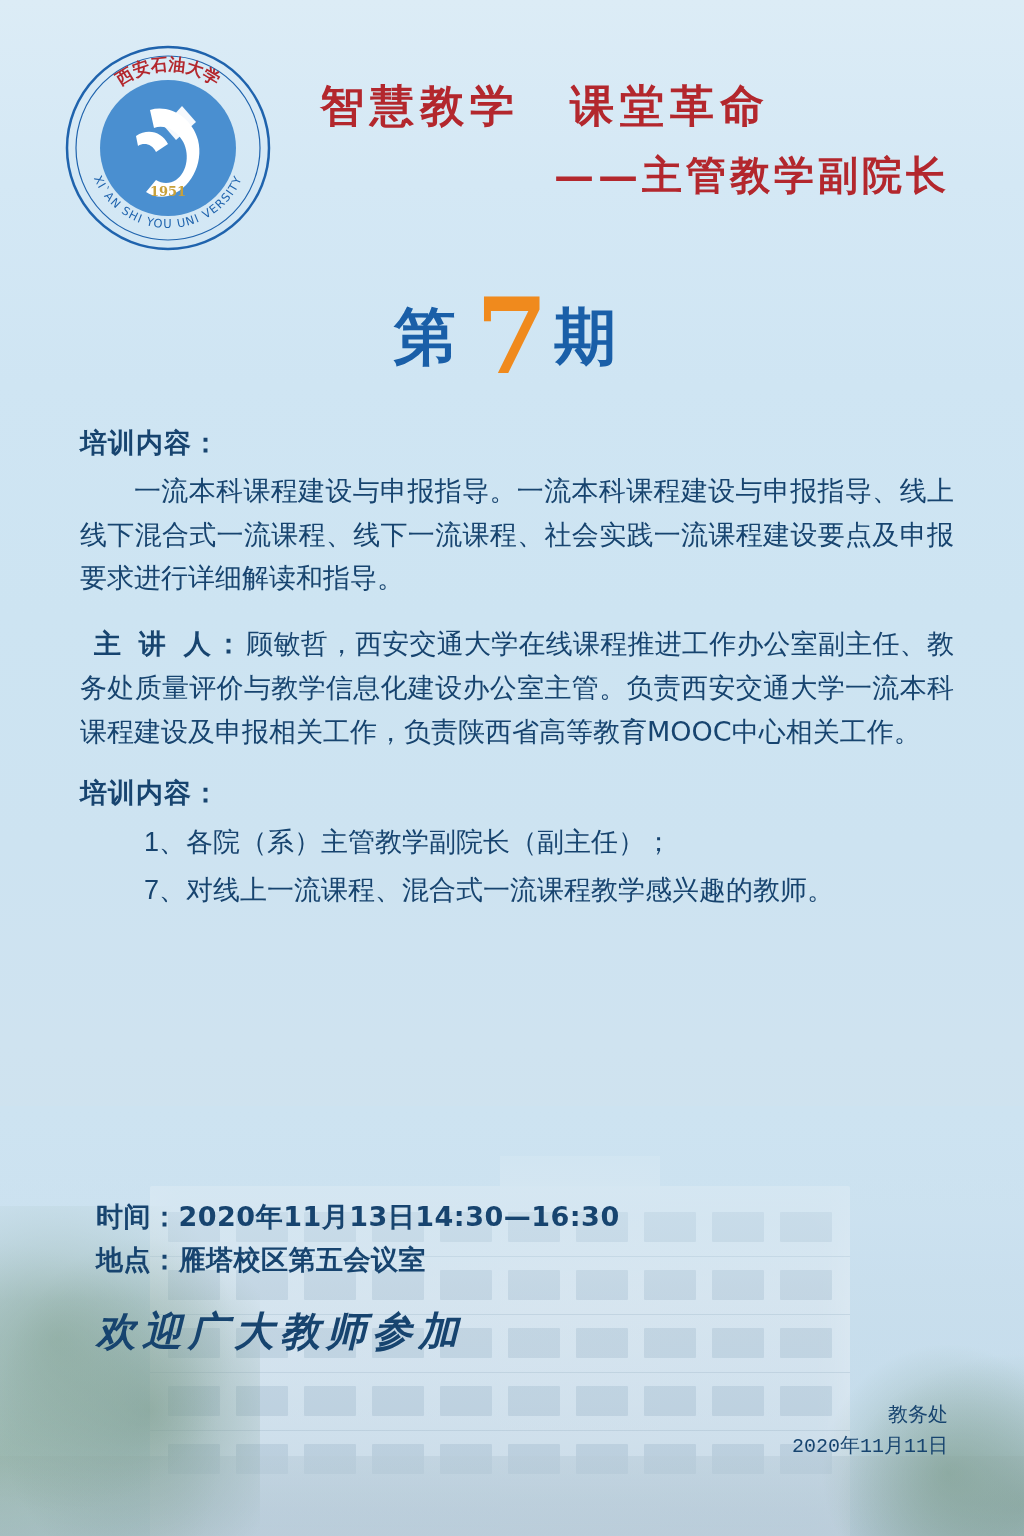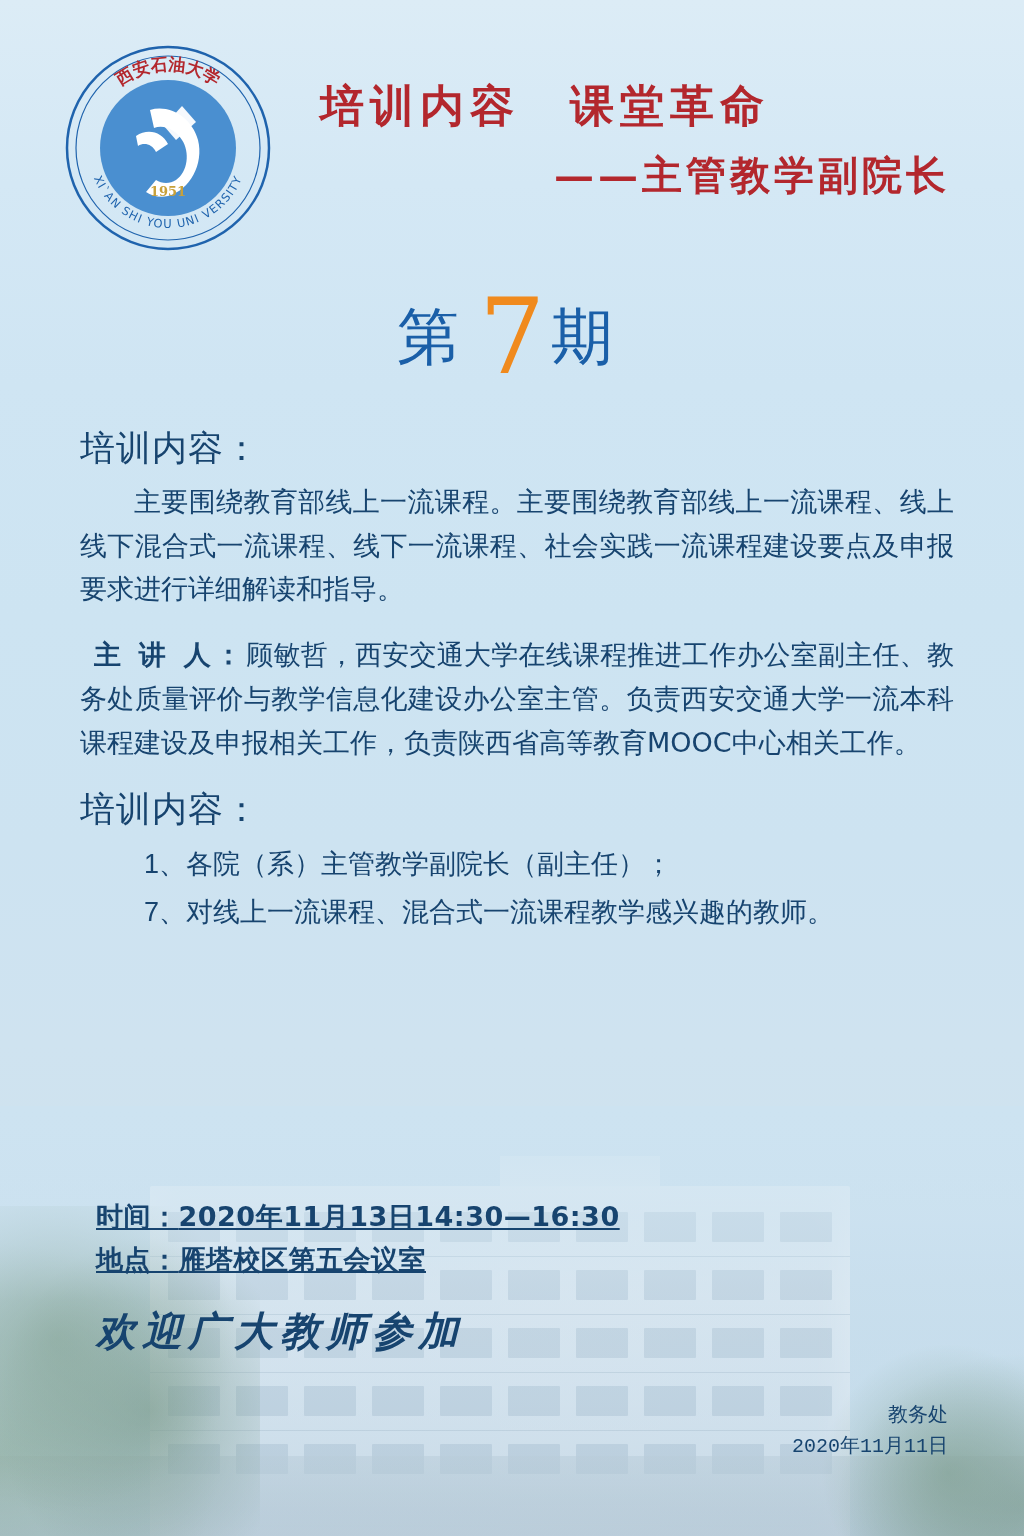--- a/index.html
+++ b/index.html
@@ -160,21 +160,21 @@
     padding-right: 10px;
   }
 
   .issue {
     position: absolute;
     left: 0;
     right: 0;
     top: 285px;
     text-align: center;
     font-family: "DejaVu Serif", "Liberation Serif", serif;
-    font-weight: 400;
+    font-weight: 700;
     color: #1a5fa8;
     line-height: 1;
   }
   .issue .ch {
     font-size: 62px;
     letter-spacing: 14px;
     vertical-align: middle;
   }
   .issue .num {
     font-size: 104px;
@@ -186,22 +186,22 @@
   
   .content {
     position: absolute;
     left: 80px;
     right: 70px;
     top: 425px;
   }
   .section { margin-bottom: 22px; }
   .sec-head {
     font-family: "DejaVu Sans", "Liberation Sans", sans-serif;
-    font-weight: 400;
-    font-size: 35px;
+    font-weight: 700;
+    font-size: 27px;
     color: #17446f;
     letter-spacing: 1px;
     margin-bottom: 8px;
   }
   .para {
     font-family: "DejaVu Sans", "Liberation Sans", sans-serif;
     font-size: 27px;
     color: #17446f;
     line-height: 1.62;
     text-align: justify;
@@ -230,21 +230,20 @@
     left: 96px;
     top: 1195px;
   }
   .meta-row {
     font-family: "DejaVu Sans", "Liberation Sans", sans-serif;
     font-weight: 700;
     font-size: 27px;
     color: #17446f;
     line-height: 1.6;
     letter-spacing: 0.5px;
-    text-decoration: underline;
   }
 
   .welcome {
     position: absolute;
     left: 96px;
     top: 1304px;
     font-family: "DejaVu Serif", "Liberation Serif", serif;
     font-weight: 700;
     font-style: italic;
     font-size: 40px;
@@ -362,34 +361,34 @@
           <textPath href="#arcTop" startOffset="50%" text-anchor="middle">西安石油大学</textPath>
         </text>
         <path id="arcBot" d="M104 104 m -80,0 a 80,80 0 0,0 160,0" fill="none"></path>
         <text font-family="'DejaVu Sans', sans-serif" font-size="11.5" fill="#1f63ad" letter-spacing="1.2">
           <textPath href="#arcBot" startOffset="50%" text-anchor="middle">XI`AN SHI YOU  UNI VERSITY</textPath>
         </text>
       </svg>
     </div>
 
     <div class="title-block">
-      <div class="title-main">培训内容　课堂革命</div>
+      <div class="title-main">智慧教学　课堂革命</div>
       <div class="title-sub">——主管教学副院长</div>
     </div>
 
     <div class="issue">
       <span class="ch">第</span><span class="num">7</span><span class="ch">期</span>
     </div>
   </div>
 
   <div class="content">
 
     <div class="section">
       <div class="sec-head">培训内容：</div>
-      <div class="para">主要围绕教育部线上一流课程。主要围绕教育部线上一流课程、线上线下混合式一流课程、线下一流课程、社会实践一流课程建设要点及申报要求进行详细解读和指导。</div>
+      <div class="para">一流本科课程建设与申报指导。一流本科课程建设与申报指导、线上线下混合式一流课程、线下一流课程、社会实践一流课程建设要点及申报要求进行详细解读和指导。</div>
     </div>
 
     <div class="section">
       <div class="para noindent">
         <span class="lead">主 讲 人：</span><span>顾敏哲，西安交通大学在线课程推进工作办公室副主任、教务处质量评价与教学信息化建设办公室主管。负责西安交通大学一流本科课程建设及申报相关工作，负责陕西省高等教育MOOC中心相关工作。</span>
       </div>
     </div>
 
     <div class="section">
       <div class="sec-head">培训内容：</div>

